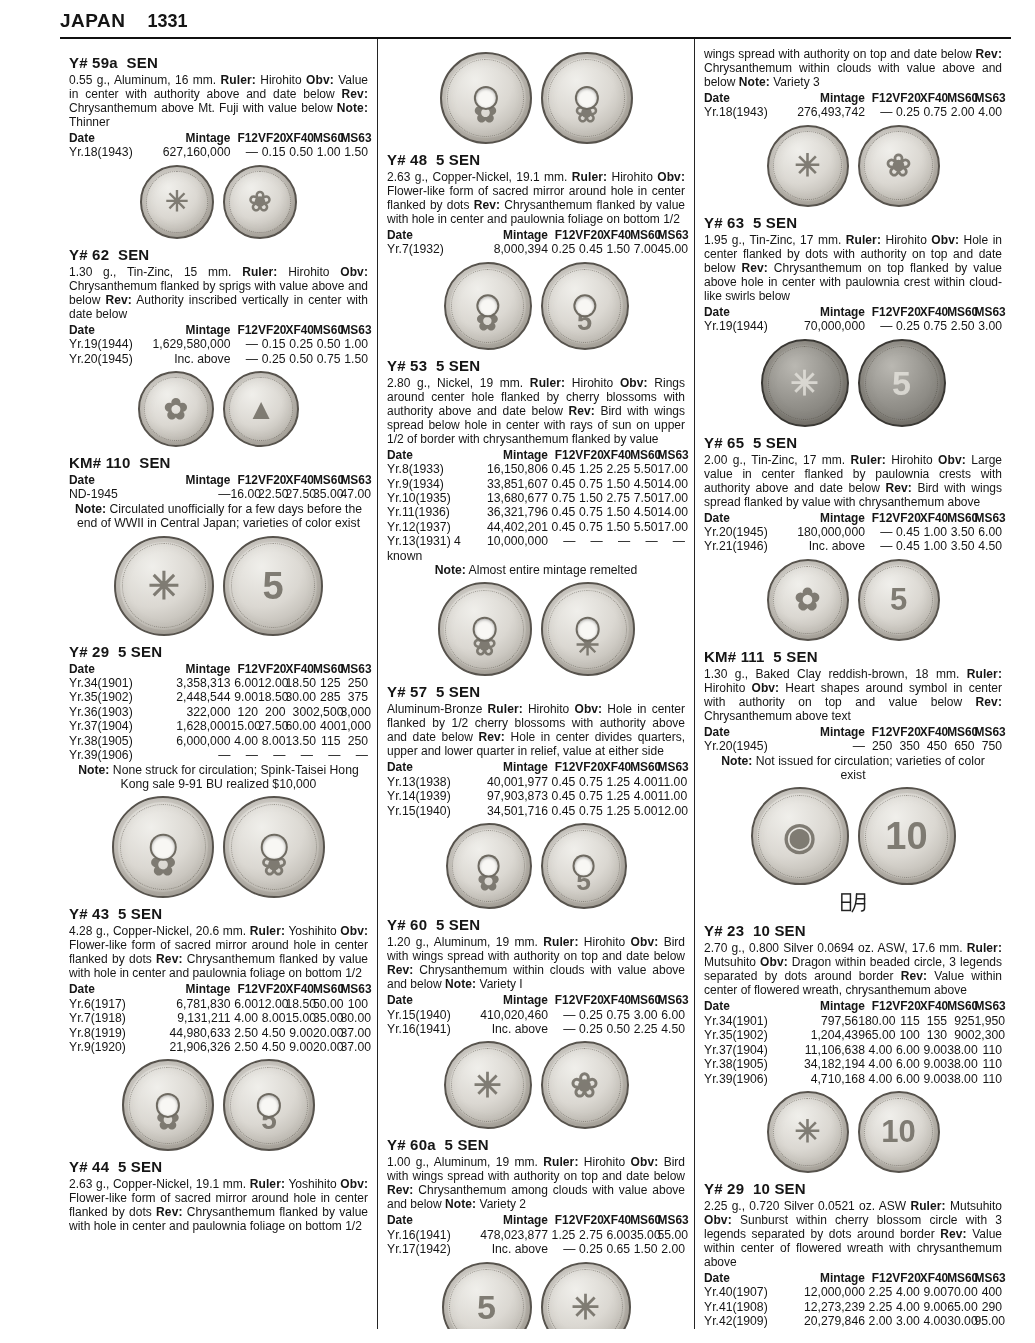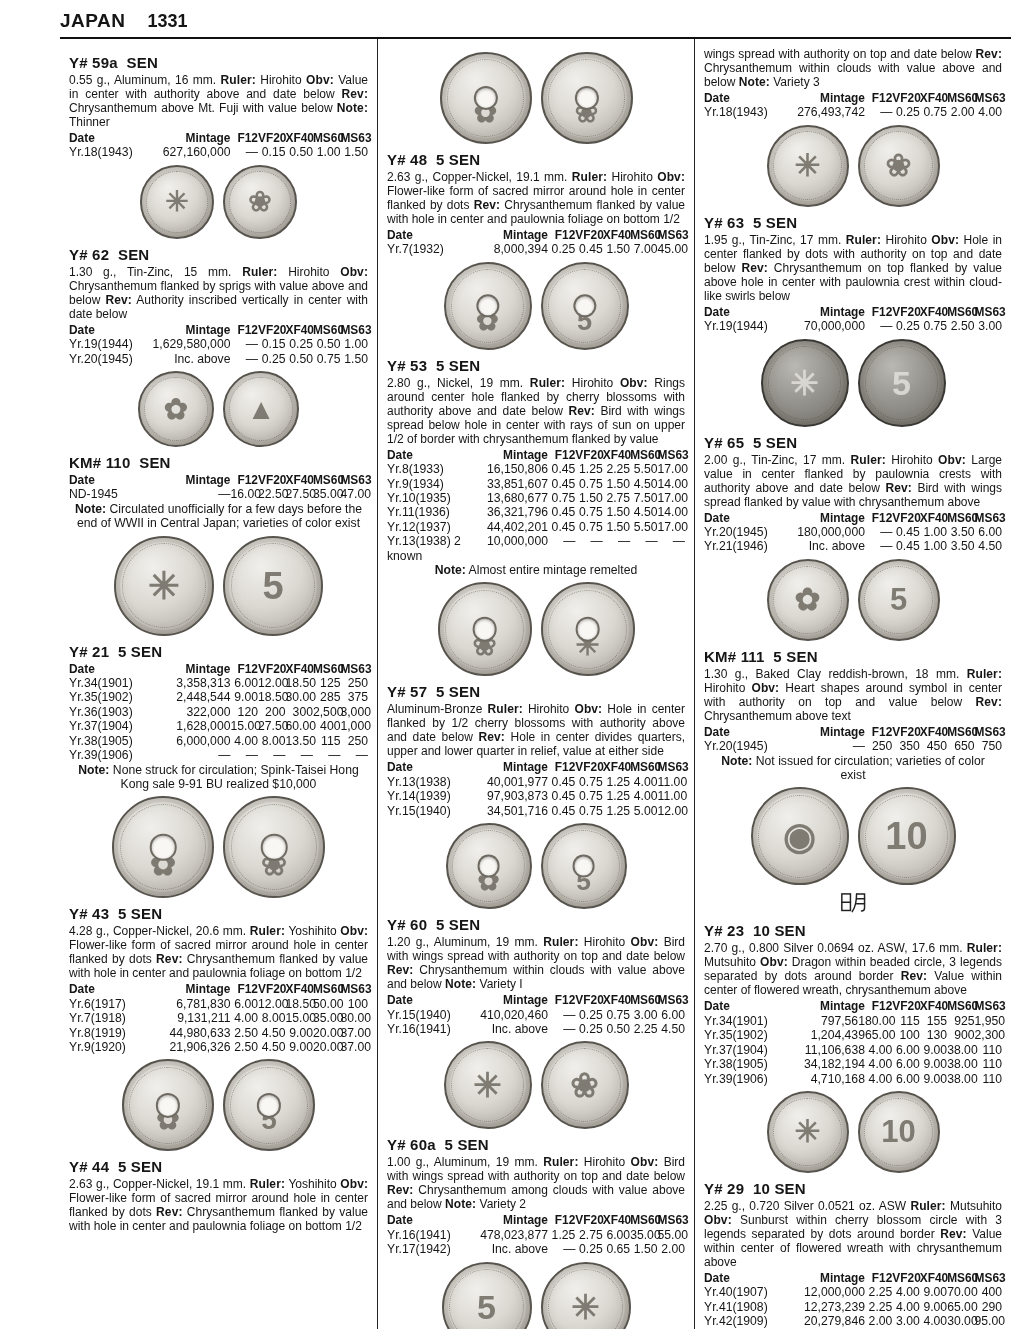--- a/index.html
+++ b/index.html
@@ -196,21 +196,21 @@
           <div class="coin-row">
             <div class="coin" style="width:96px;height:96px;font-size:38px;">
               <span class="glyph">✳</span>
             </div>
             <div class="coin" style="width:96px;height:96px;font-size:38px;">
               <span class="glyph">5</span>
             </div>
           </div>
         </section>
         <section class="block">
-          <h3 class="heading">Y# 21  5 SEN</h3>
+          <h3 class="heading">Y# 29  5 SEN</h3>
           <table class="price-table">
             <colgroup>
               <col style="width:25%">
               <col style="width:29%">
               <col style="width:9.2%">
               <col style="width:9.2%">
               <col style="width:9.2%">
               <col style="width:9.2%">
               <col style="width:9.2%">
             </colgroup>
@@ -497,21 +497,21 @@
               <tr>
                 <td>Yr.12(1937)</td>
                 <td>44,402,201</td>
                 <td>0.45</td>
                 <td>0.75</td>
                 <td>1.50</td>
                 <td>5.50</td>
                 <td>17.00</td>
               </tr>
               <tr>
-                <td>Yr.13(1938) 2 known</td>
+                <td>Yr.13(1931) 4 known</td>
                 <td>10,000,000</td>
                 <td>—</td>
                 <td>—</td>
                 <td>—</td>
                 <td>—</td>
                 <td>—</td>
               </tr>
             </tbody>
           </table>
           <p class="note"><b>Note:</b> Almost entire mintage remelted</p>

